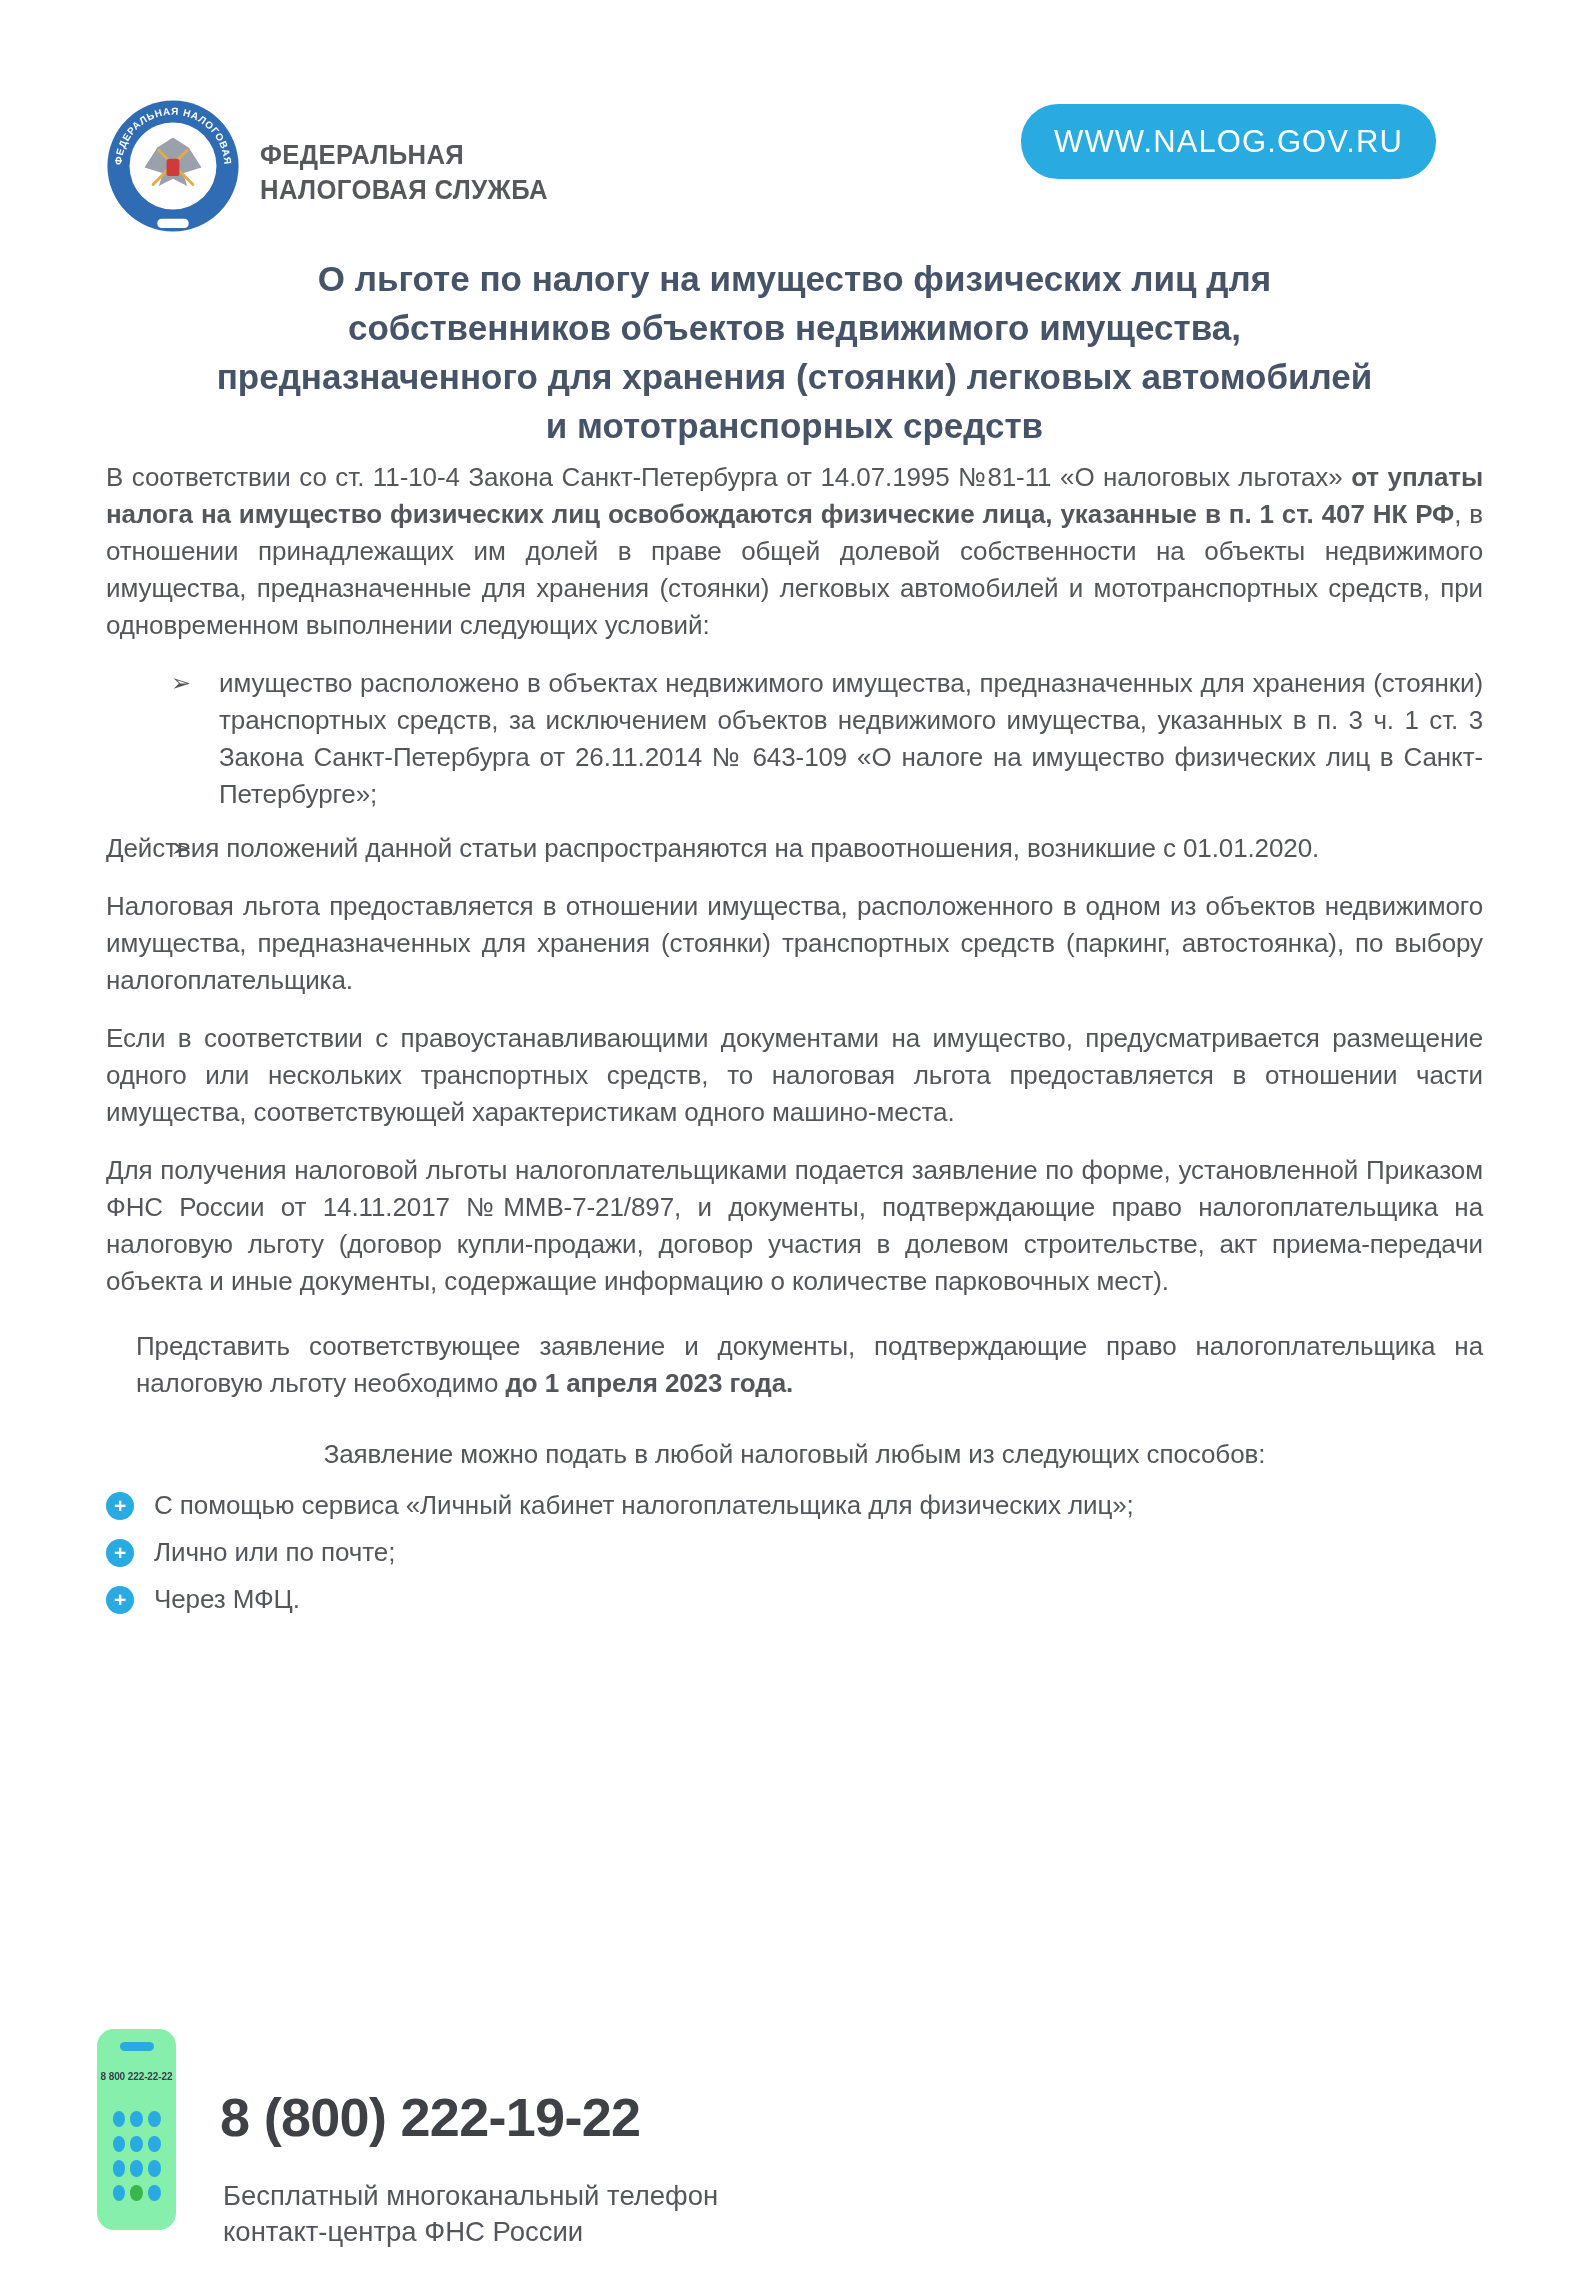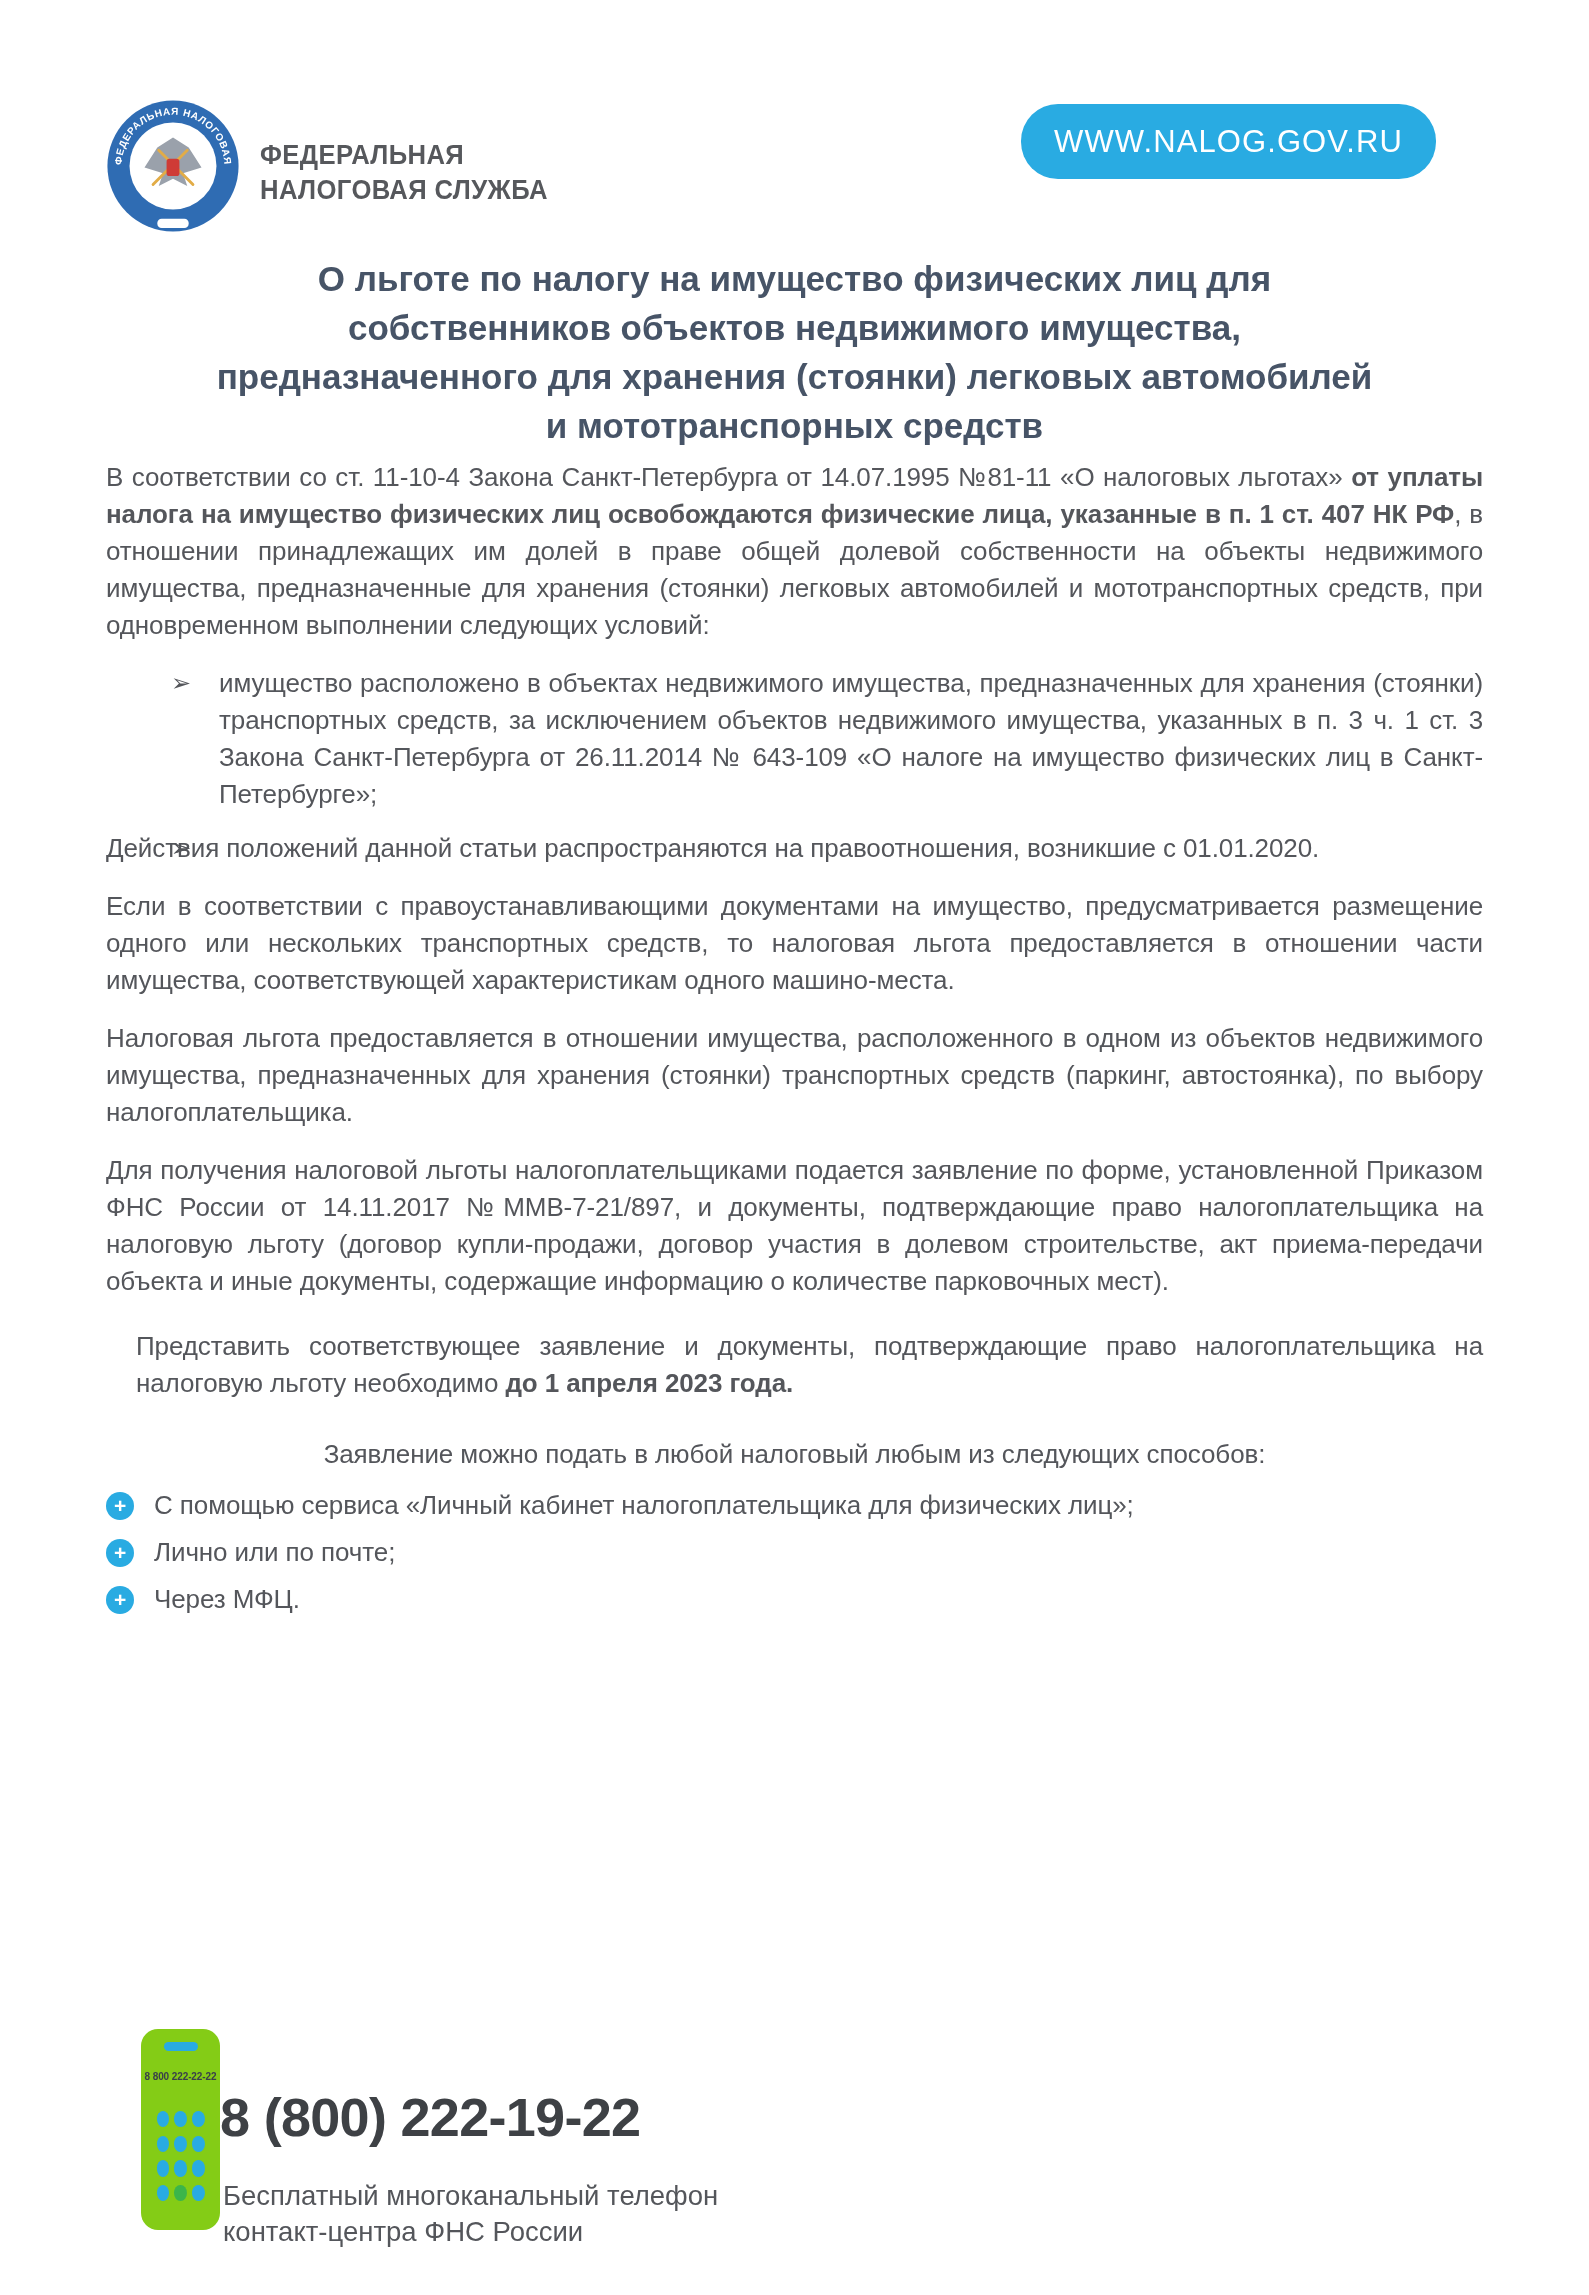--- a/index.html
+++ b/index.html
@@ -25,21 +25,21 @@
   .cond .marker{position:absolute;left:65px;top:0;font-family:"DejaVu Sans",sans-serif;
                 font-size:24px;color:#54565b;}
   .deadline{padding-left:30px;margin-top:28px !important;}
   .submit-intro{margin-top:34px !important;margin-bottom:14px !important;text-align:center;}
   .method{display:flex;align-items:center;margin:0 0 10px 0;text-align:left;}
   .method .plus-circle{flex:0 0 auto;width:28px;height:28px;border-radius:50%;background:#29abe2;
                 display:flex;align-items:center;justify-content:center;color:#fff;
                 font-size:21px;font-weight:bold;margin-right:20px;line-height:1;}
   
   .phone-icon{position:absolute;left:97px;top:2029px;width:79px;height:201px;
-              background:#84cc16;border-radius:17px;margin-left:44px;}
+              background:#86efac;border-radius:17px;}
   .phone-screen{position:absolute;left:50%;top:12.7px;transform:translateX(-50%);
                 width:34px;height:9.2px;border-radius:5px;background:#29abe2;}
   .phone-label{position:absolute;left:0;top:42px;width:100%;text-align:center;
                font-size:10px;font-weight:bold;color:#39404a;letter-spacing:-0.1px;}
   .keypad{position:absolute;left:50%;top:82px;transform:translateX(-50%);
           display:grid;grid-template-columns:repeat(3,12.7px);column-gap:5px;row-gap:8.5px;}
   .dot{width:12.7px;height:16.2px;border-radius:50%;background:#29abe2;}
   .dot.green{background:#3cb54a;}
   .phone-big{position:absolute;left:220px;top:2089px;font-size:54px;font-weight:bold;
              color:#3e4145;letter-spacing:-0.7px;line-height:57px;}
@@ -94,22 +94,22 @@
       <span>имущество расположено в объектах недвижимого имущества, предназначенных для хранения (стоянки) транспортных средств, за исключением объектов недвижимого имущества, указанных в п. 3 ч. 1 ст. 3 Закона Санкт-Петербурга от 26.11.2014 № 643-109 «О налоге на имущество физических лиц в Санкт-Петербурге»;</span>
     </div>
     <div class="cond">
       <span class="marker">➢</span>
     </div>
     <div class="cond">
       <span class="marker">➢</span>
     </div>
 
     <p>Действия положений данной статьи распространяются на правоотношения, возникшие с 01.01.2020.</p>
+    <p>Налоговая льгота предоставляется в отношении имущества, расположенного в одном из объектов недвижимого имущества, предназначенных для хранения (стоянки) транспортных средств (паркинг, автостоянка), по выбору налогоплательщика.</p>
     <p>Если в соответствии с правоустанавливающими документами на имущество, предусматривается размещение одного или нескольких транспортных средств, то налоговая льгота предоставляется в отношении части имущества, соответствующей характеристикам одного машино-места.</p>
-    <p>Налоговая льгота предоставляется в отношении имущества, расположенного в одном из объектов недвижимого имущества, предназначенных для хранения (стоянки) транспортных средств (паркинг, автостоянка), по выбору налогоплательщика.</p>
     <p>Для получения налоговой льготы налогоплательщиками подается заявление по форме, установленной Приказом ФНС России от 14.11.2017 №ММВ-7-21/897, и документы, подтверждающие право налогоплательщика на налоговую льготу (договор купли-продажи, договор участия в долевом строительстве, акт приема-передачи объекта и иные документы, содержащие информацию о количестве парковочных мест).</p>
 
     <p class="deadline"><span>Представить соответствующее заявление и документы, подтверждающие право налогоплательщика на налоговую льготу необходимо </span><span class="b">до 1 апреля 2023 года.</span></p>
 
     <p class="submit-intro">Заявление можно подать в любой налоговый любым из следующих способов:</p>
 
     <div class="method">
       <span class="plus-circle">+</span>
       <span>С помощью сервиса «Личный кабинет налогоплательщика для физических лиц»;</span>
     </div>

